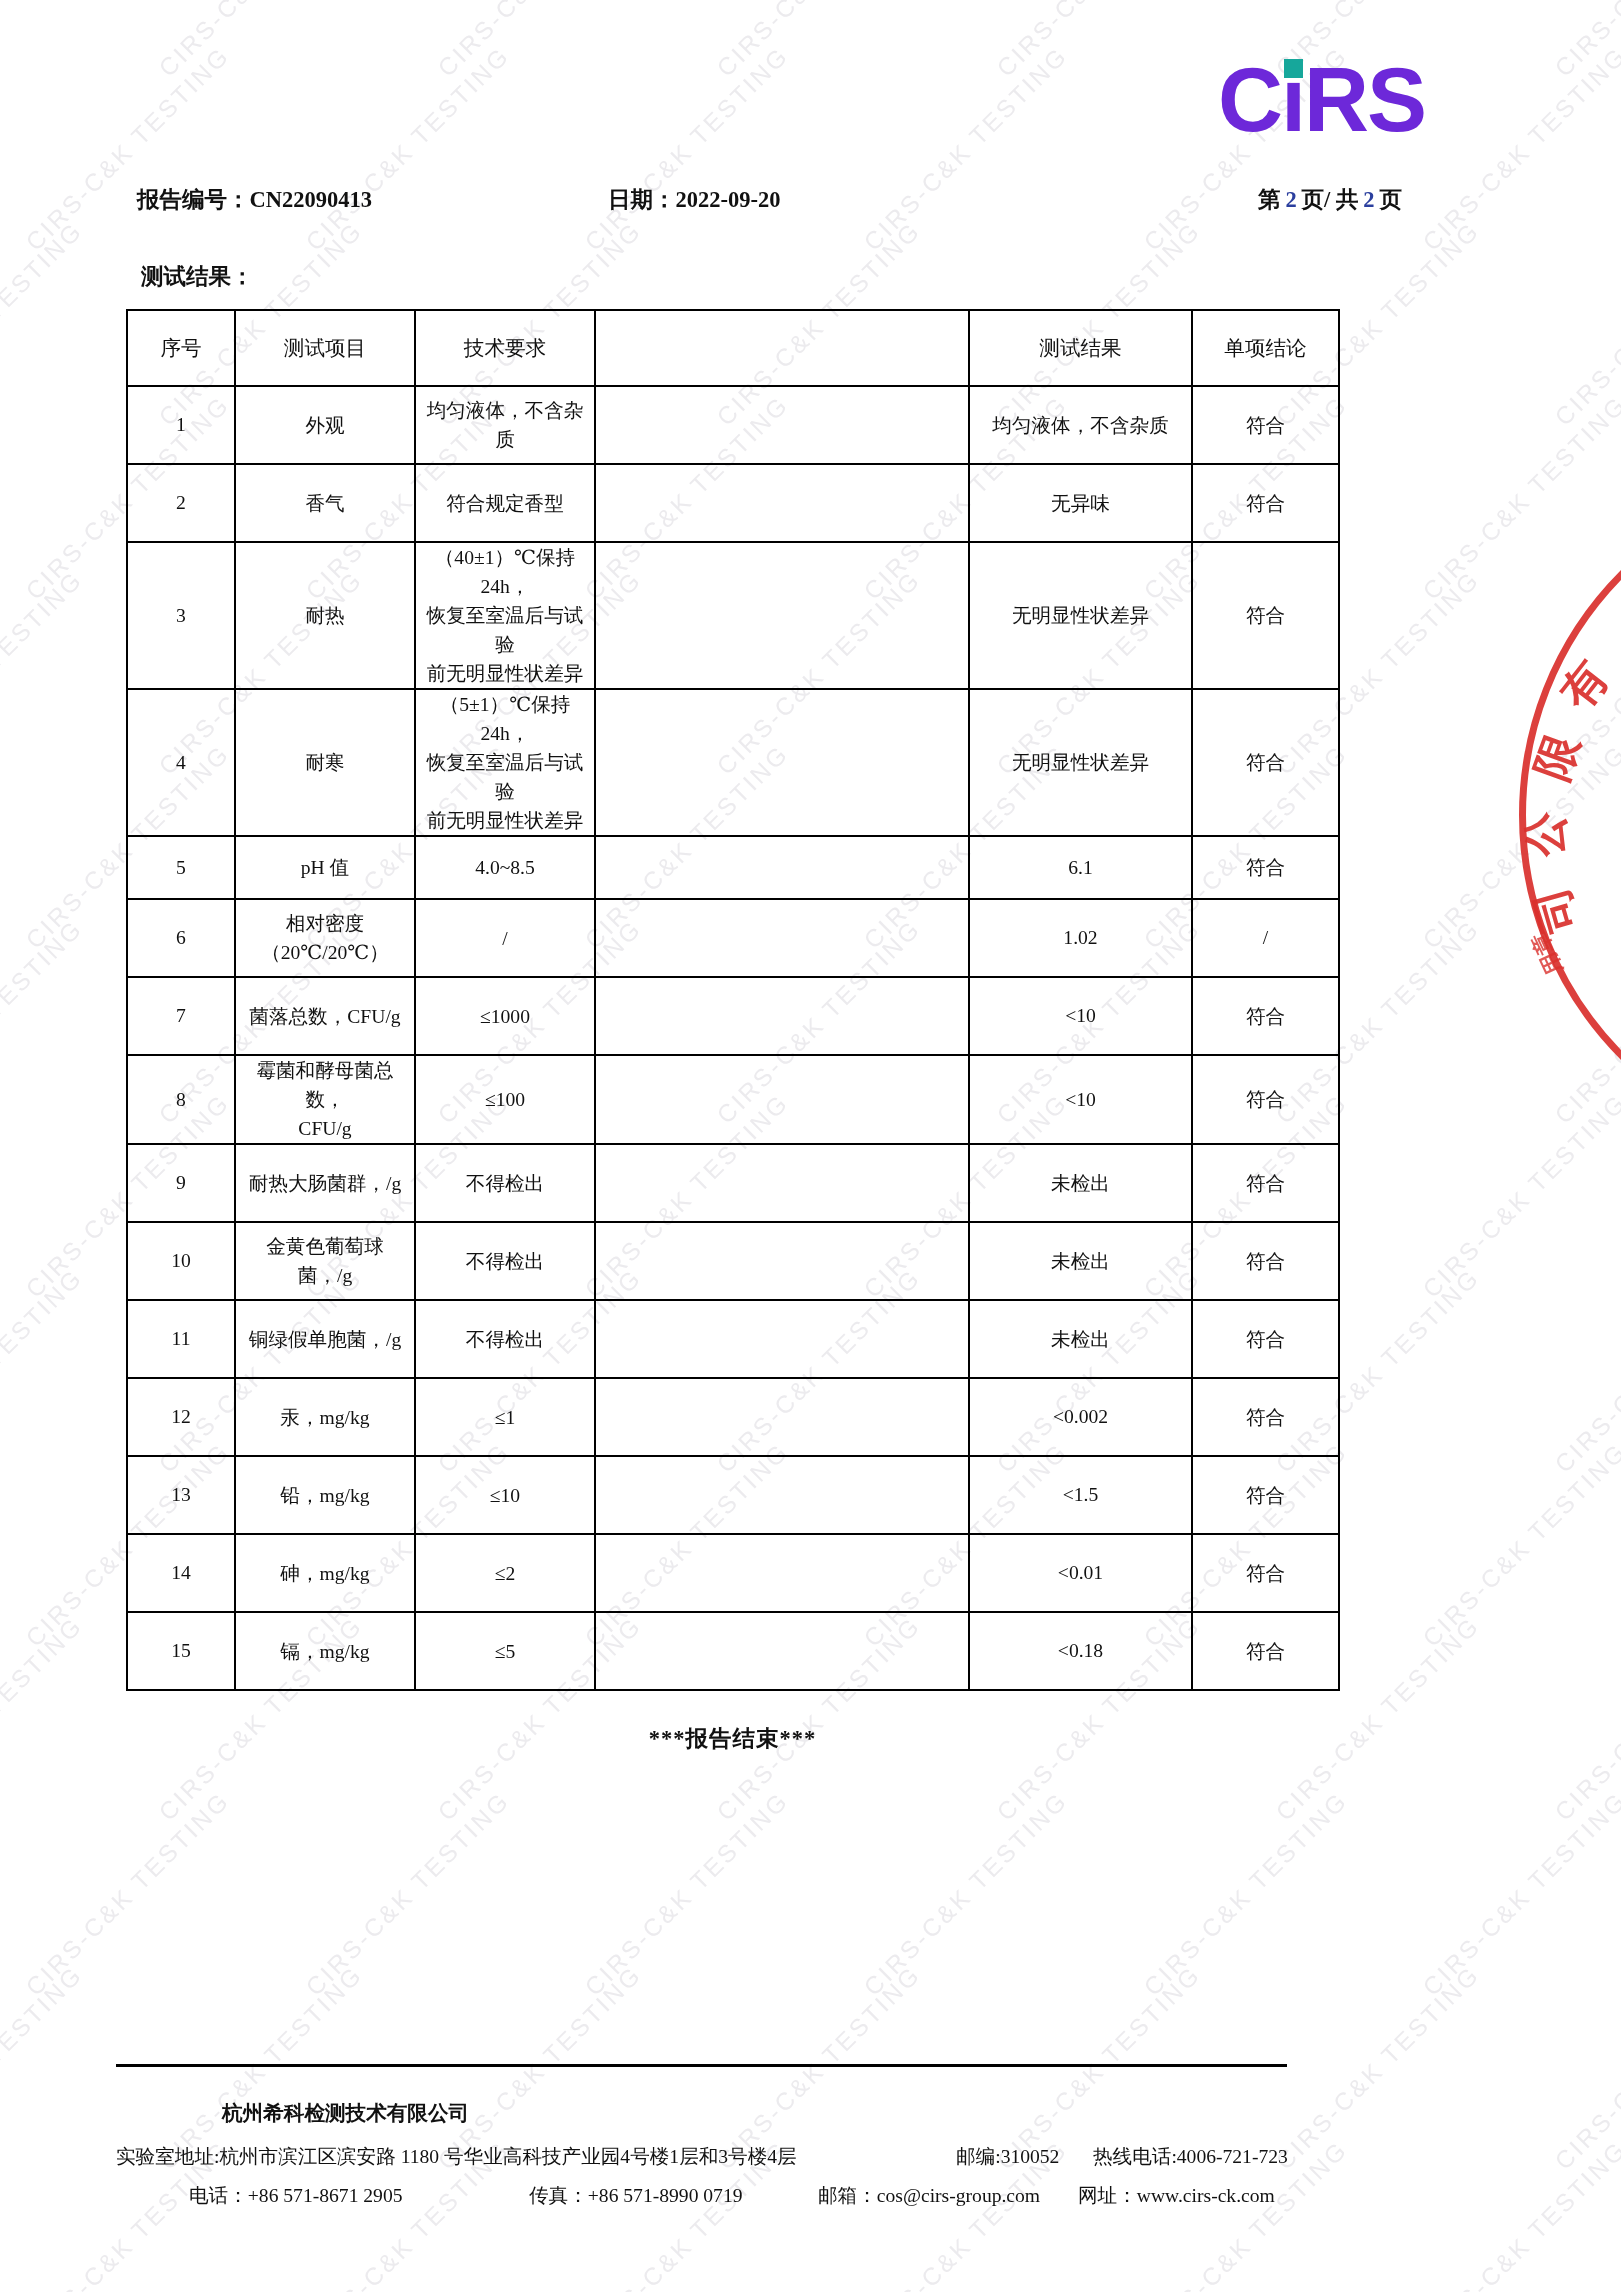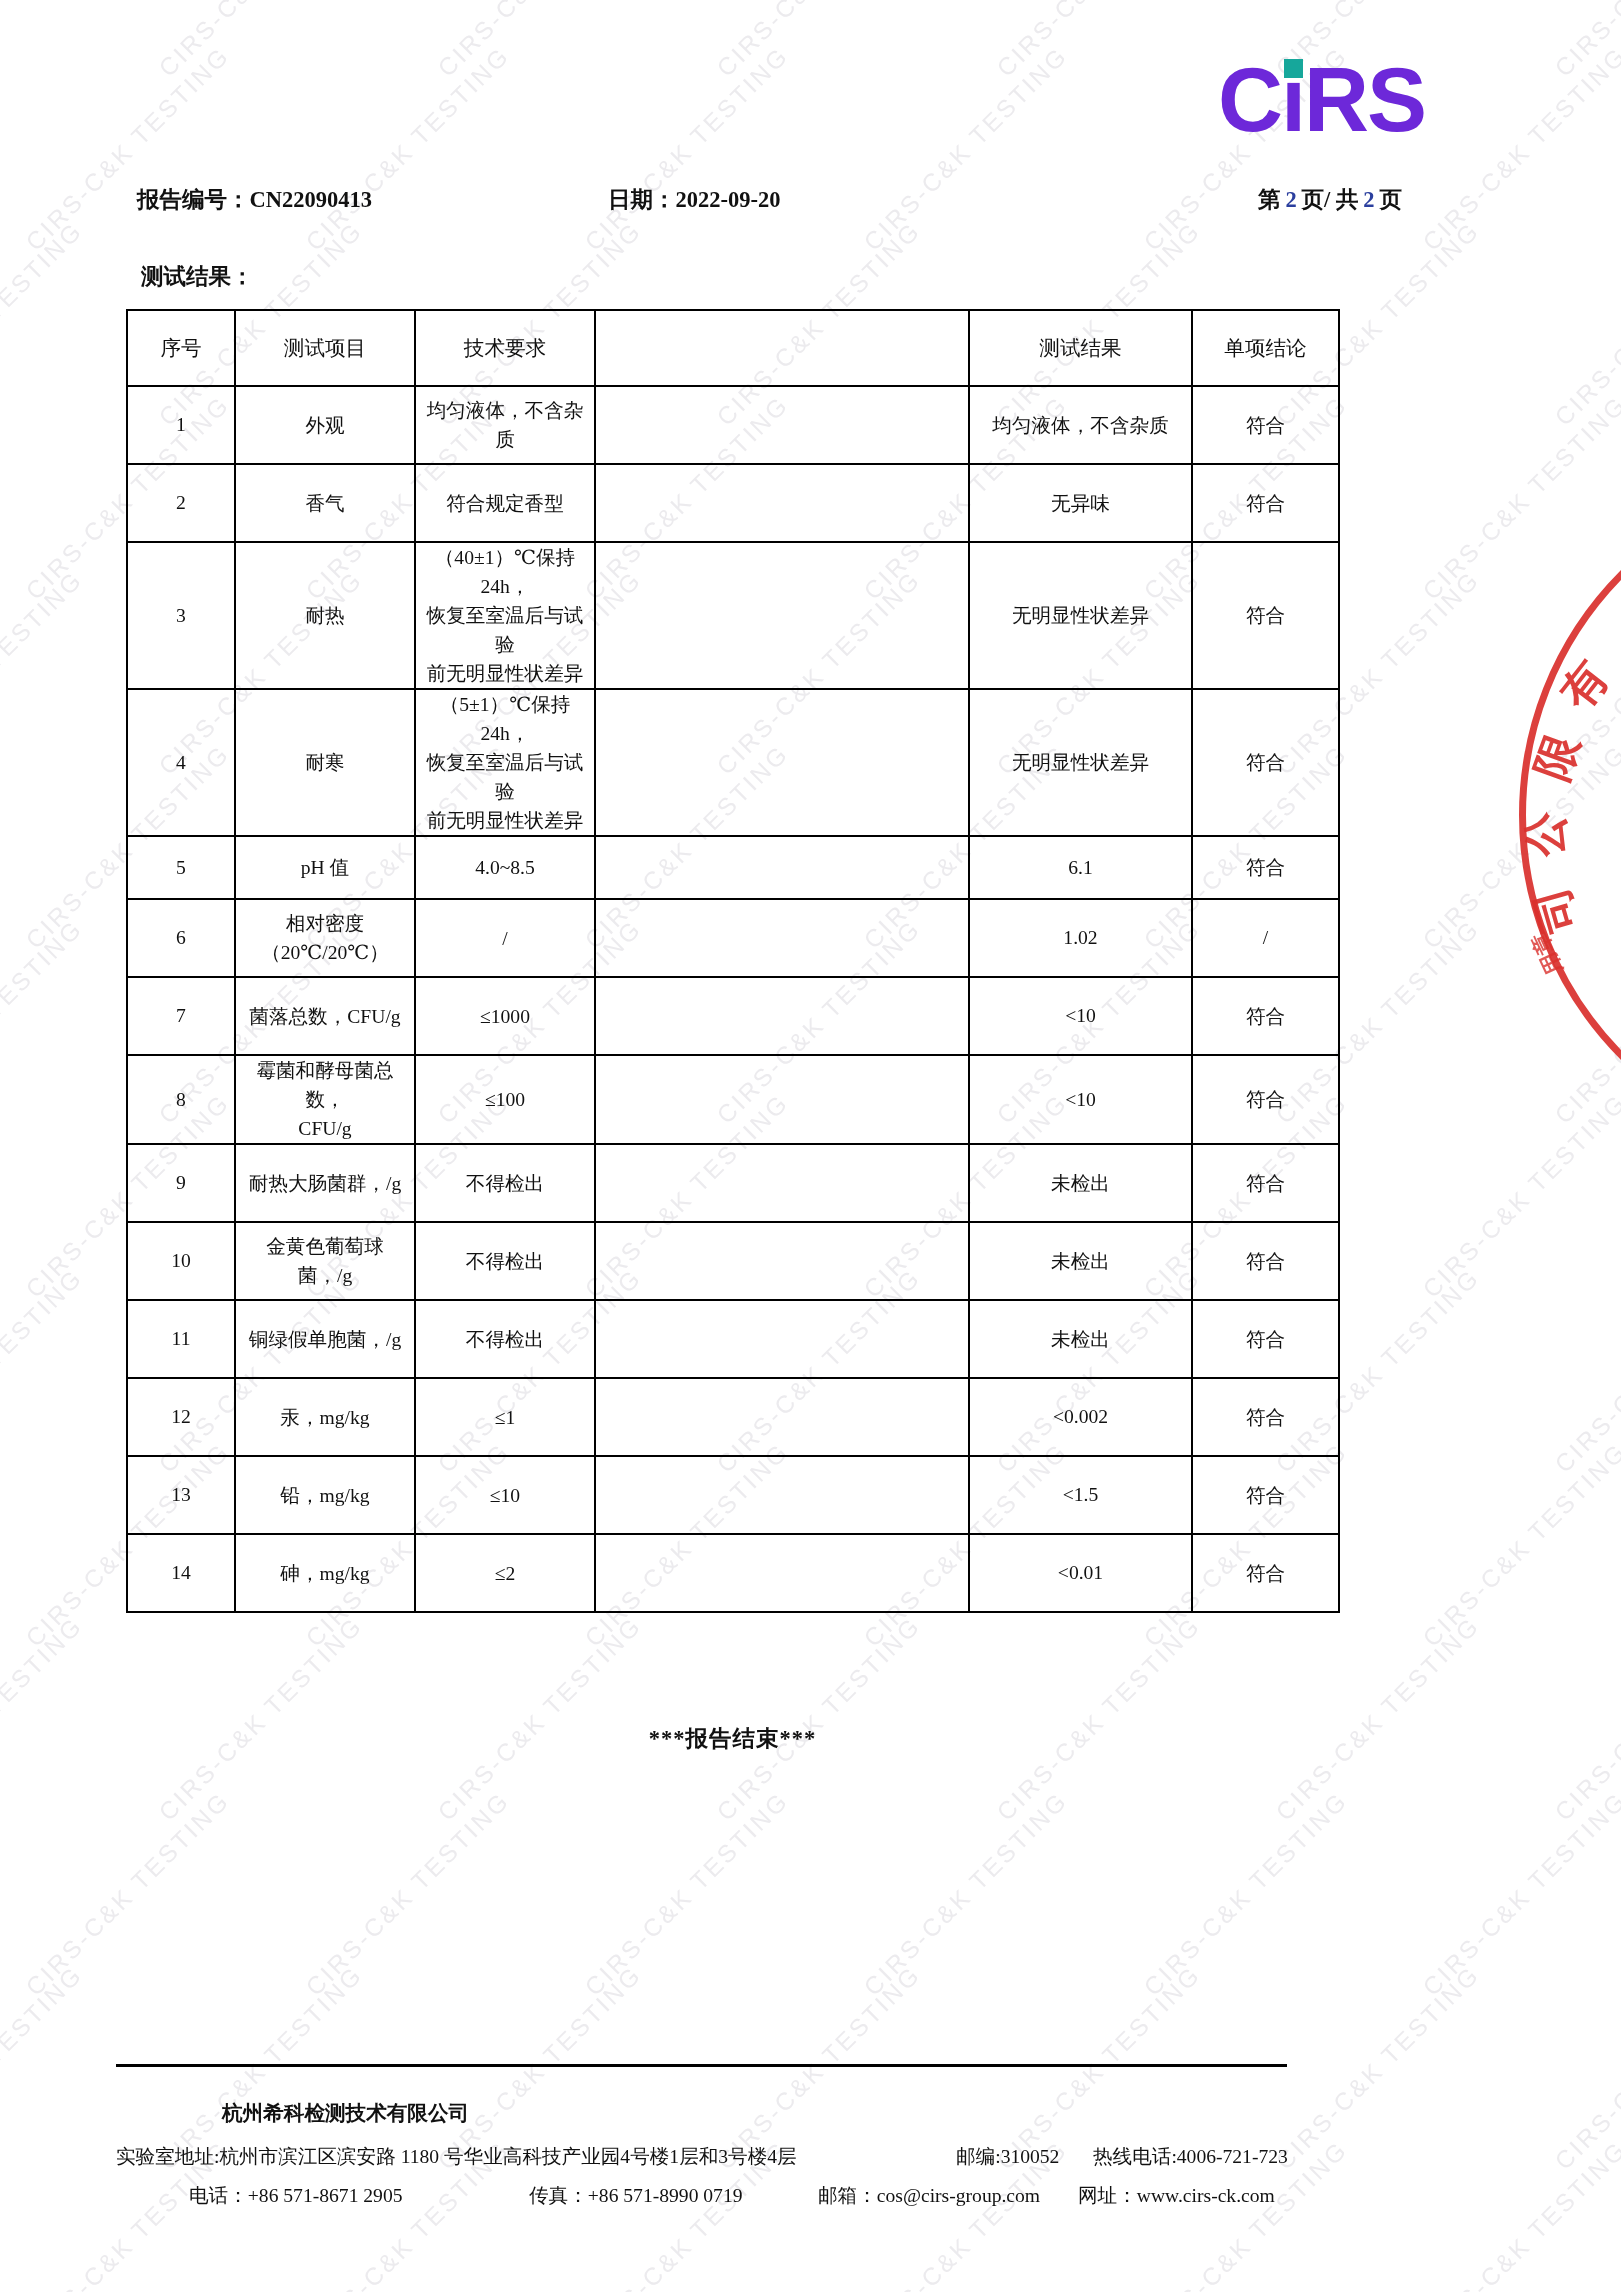--- a/index.html
+++ b/index.html
@@ -321,20 +321,28 @@
           <td>符合</td>
         </tr>
         <tr>
           <td>14</td>
           <td class="pre">砷，mg/kg</td>
           <td class="pre">≤2</td>
           <td></td>
           <td>&lt;0.01</td>
           <td>符合</td>
         </tr>
+        <tr>
+          <td>15</td>
+          <td class="pre">镉，mg/kg</td>
+          <td class="pre">≤5</td>
+          <td></td>
+          <td>&lt;0.18</td>
+          <td>符合</td>
+        </tr>
       </tbody>
   </table>
 
   <div class="end-text">***报告结束***</div>
 
   <div class="stamp">
     <div class="stamp-circle"></div>
     <div id="stamp-chars">
         <span class="stamp-ch" style="left: 1562px; top: 655px; transform: rotate(-52deg);">有</span>
         <span class="stamp-ch" style="left: 1535px; top: 727px; transform: rotate(-70deg);">限</span>

